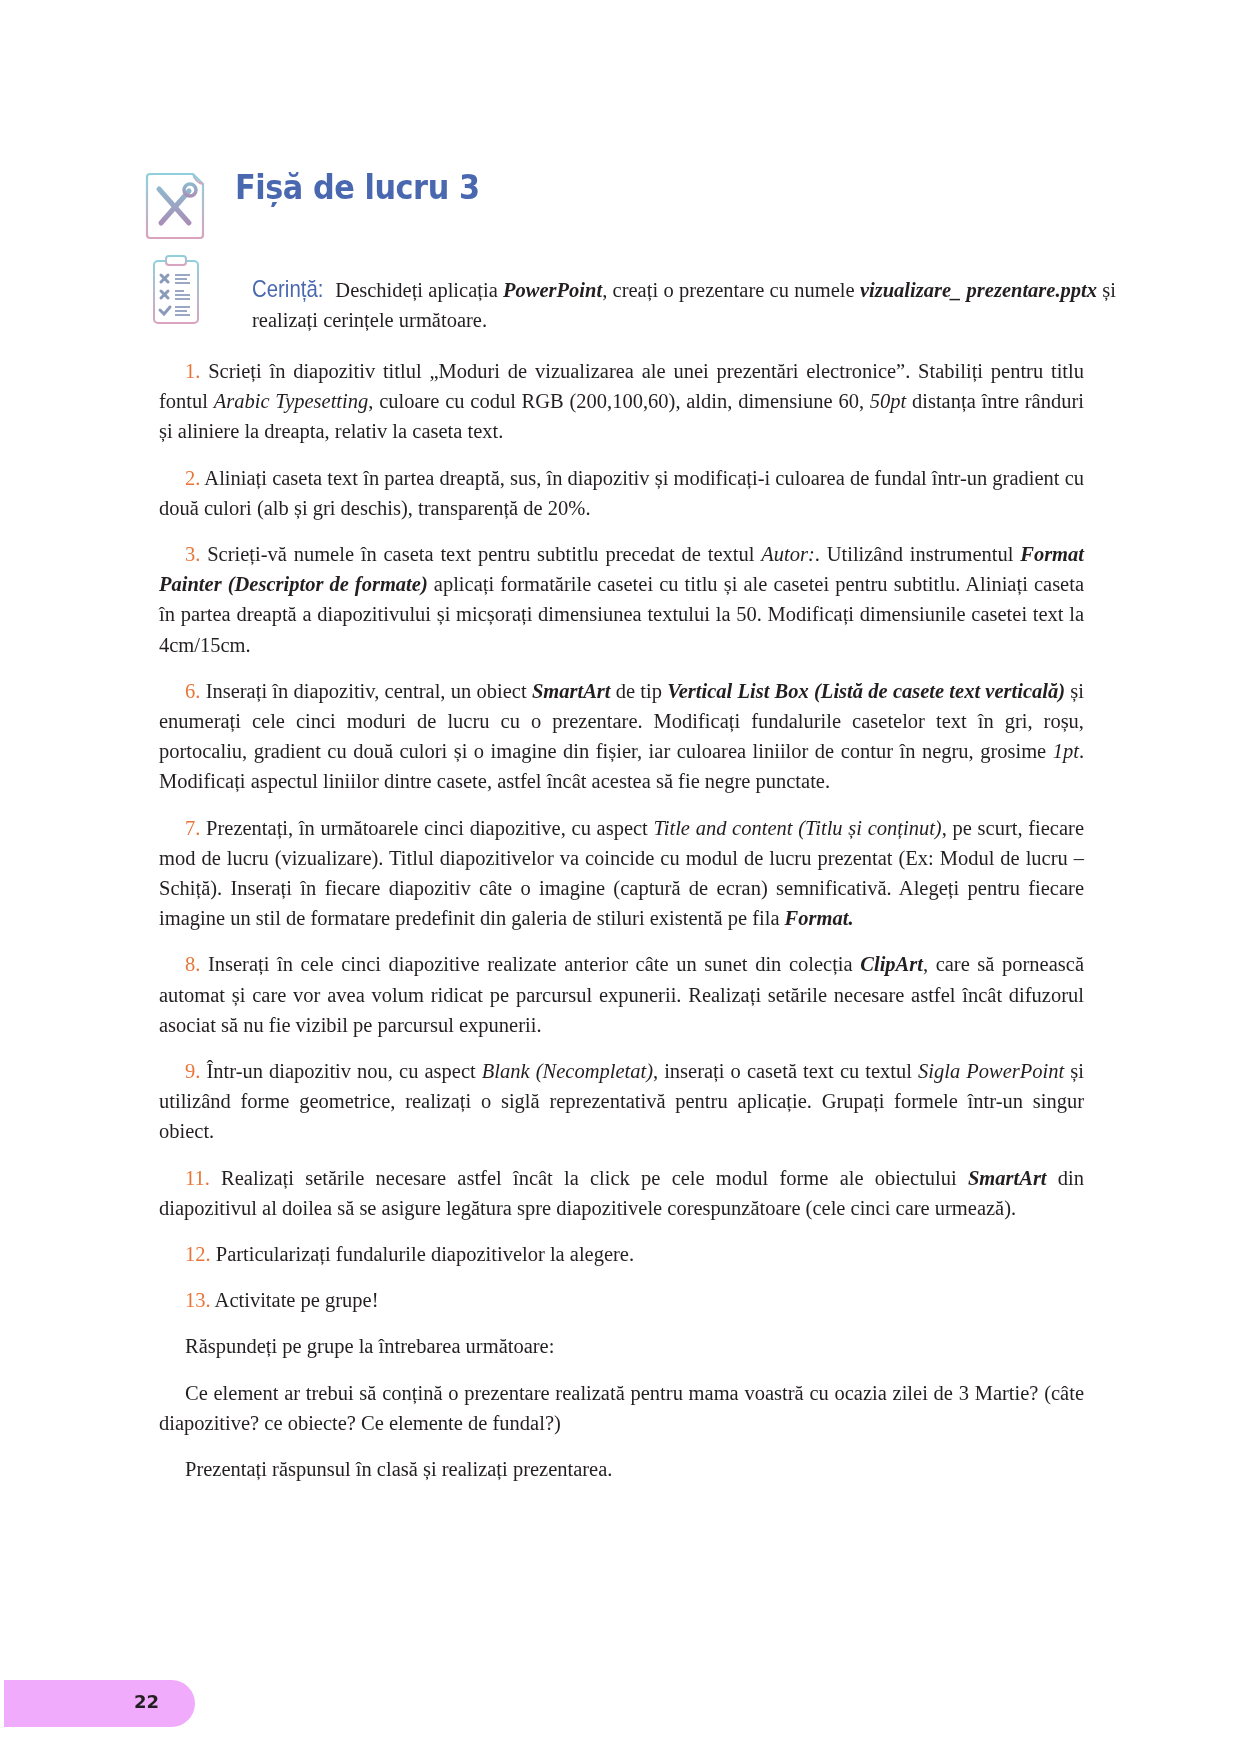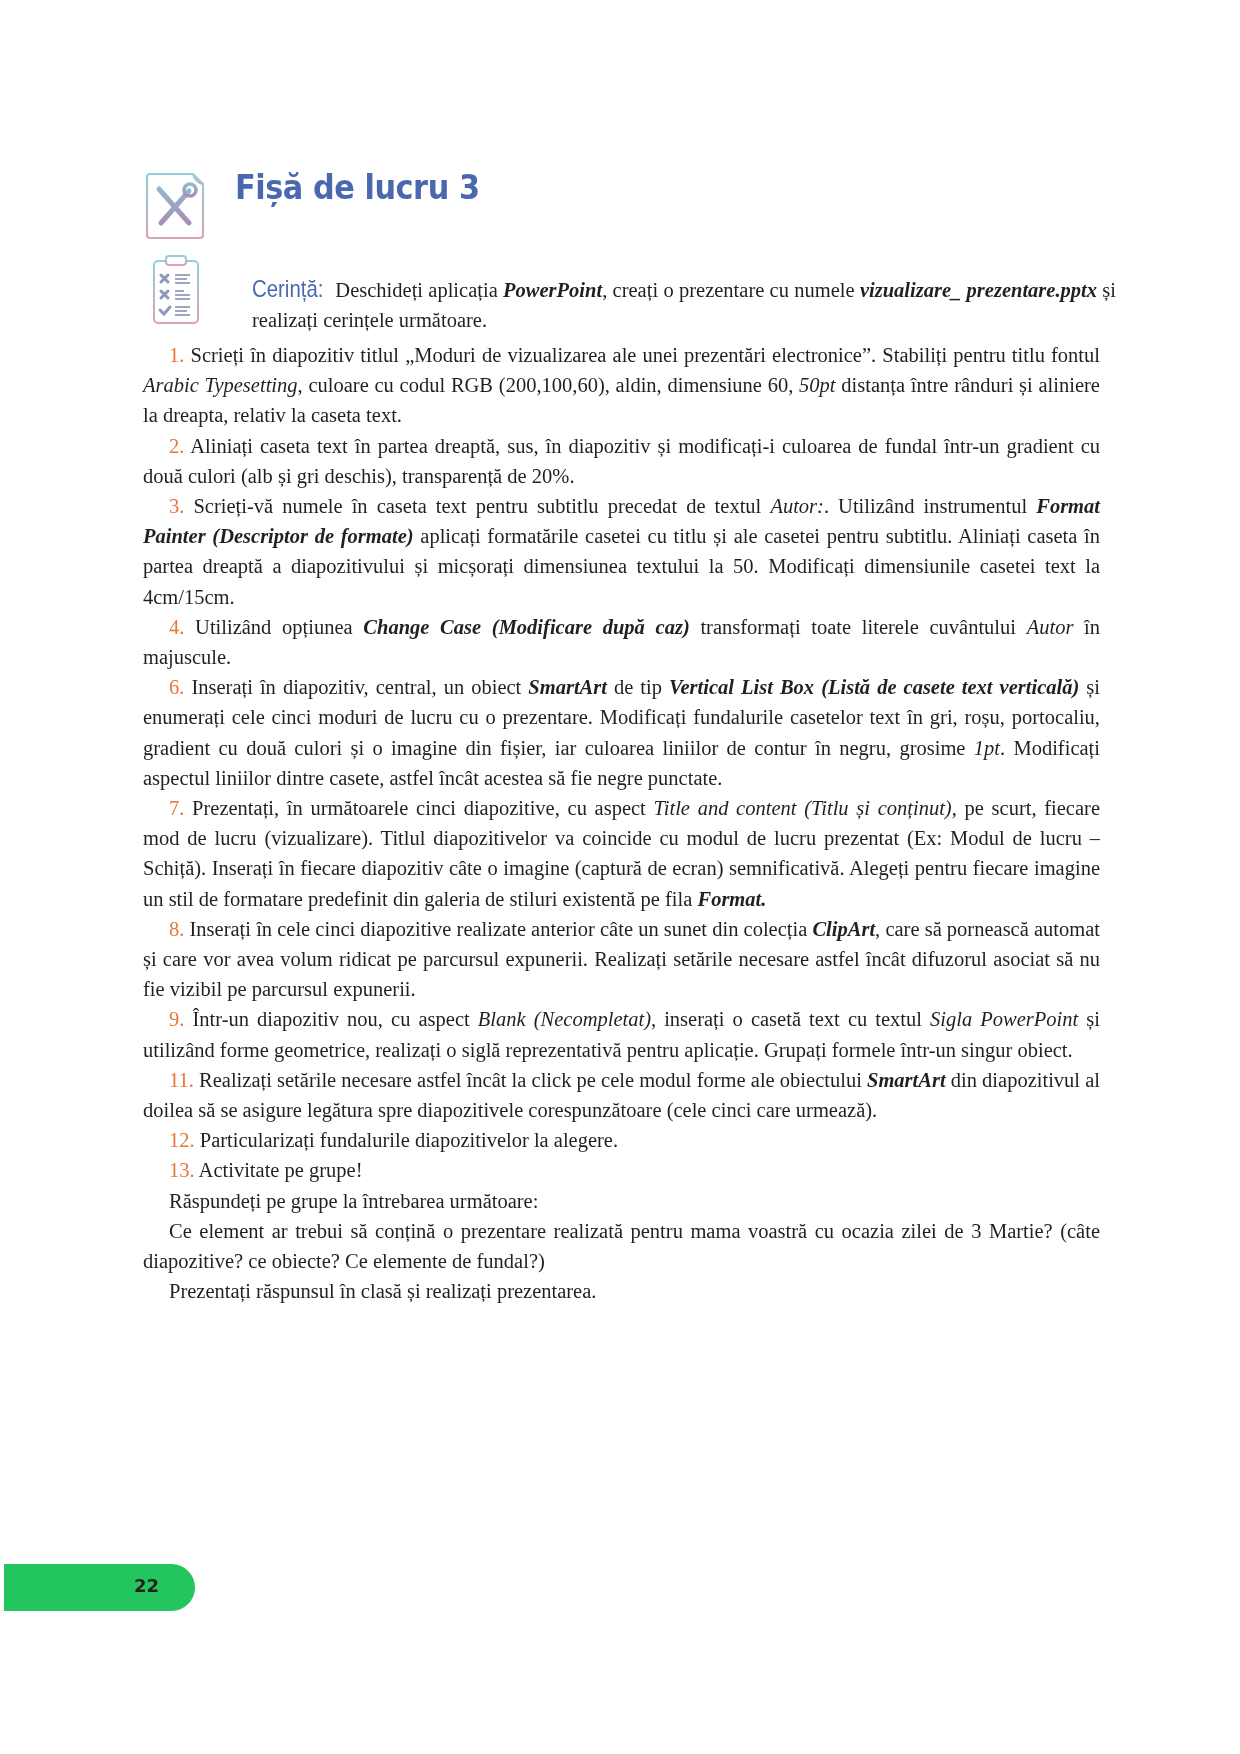--- a/index.html
+++ b/index.html
@@ -8,25 +8,25 @@
   .icon-tools { position:absolute; left:143px; top:171px; width:64px; height:70px; }
   .icon-clip  { position:absolute; left:151px; top:253px; width:50px; height:72px; }
   .title { position:absolute; left:235px; top:168px; font-family:"DejaVu Sans", sans-serif;
            font-weight:bold; font-size:33px; color:#4a68b0; letter-spacing:-0.5px;
            transform:scaleX(0.92); transform-origin:left top; }
   .intro { position:absolute; left:236px; top:258px; width:864px; font-size:20.5px; line-height:30px;
            text-align:justify; }
   .intro .lead { font-family:"Liberation Sans", sans-serif; color:#4a68b0; font-size:24px;
                  display:inline-block; transform:scaleX(0.85); transform-origin:left center; margin-right:-6px; }
   .content { position:absolute; left:143px; top:340px; width:957px; font-size:20.5px; line-height:30.2px; }
-  .item { text-indent:26px; text-align:justify; margin:0; }
+  .item { text-indent:26px; text-align:justify; margin:16px; }
   .num { color:#e8763a; font-weight:normal; }
   .bi { font-weight:bold; font-style:italic; }
   .it { font-style:italic; }
-  .pagetab { position:absolute; left:4px; top:1564px; width:191px; height:47px; background:#22c55e;
+  .pagetab { position:absolute; left:4px; top:1680px; width:191px; height:47px; background:#f0abfc;
              border-radius:0 24px 24px 0; }
   .pagenum { position:absolute; right:36px; top:11px; font-family:"DejaVu Sans", sans-serif;
              font-weight:bold; font-size:18px; color:#231f20; }
 </style>
 </head>
 <body>
 
 <svg class="icon-tools" viewBox="0 0 64 70">
   <defs>
     <linearGradient id="g1" x1="0" y1="0" x2="0" y2="1">
@@ -77,21 +77,20 @@
 <div class="title">Fișă de lucru 3</div>
 
 <p class="intro" style="margin:16px">
   <span class="lead">Cerință:</span><span> Deschideți aplicația </span><span class="bi">PowerPoint</span><span>, creați o prezentare cu numele </span><span class="bi">vizualizare_ prezentare.pptx</span><span> și realizați cerințele următoare.</span>
 </p>
 
 <div class="content" id="task-list">
     <p class="item"><span class="num">1.</span><span> Scrieți în diapozitiv titlul „Moduri de vizualizarea ale unei prezentări electronice”. Stabiliți pentru titlu fontul </span><span class="it">Arabic Typesetting</span><span>, culoare cu codul RGB (200,100,60), aldin, dimensiune 60, </span><span class="it">50pt</span><span> distanța între rânduri și aliniere la dreapta, relativ la caseta text.</span></p>
     <p class="item"><span class="num">2.</span><span> Aliniați caseta text în partea dreaptă, sus, în diapozitiv și modificați-i culoarea de fundal într-un gradient cu două culori (alb și gri deschis), transparență de 20%.</span></p>
     <p class="item"><span class="num">3.</span><span> Scrieți-vă numele în caseta text pentru subtitlu precedat de textul </span><span class="it">Autor:</span><span>. Utilizând instrumentul </span><span class="bi">Format Painter (Descriptor de formate)</span><span> aplicați formatările casetei cu titlu și ale casetei pentru subtitlu. Aliniați caseta în partea dreaptă a diapozitivului și micșorați dimensiunea textului la 50. Modificați dimensiunile casetei text la 4cm/15cm.</span></p>
-    <p class="item"><span class="num">4.</span><span> Utilizând opțiunea </span><span class="bi">Change Case (Modificare după caz)</span><span> transformați toate literele cuvântului </span><span class="it">Autor</span><span> în majuscule.</span></p>
     <p class="item"><span class="num">6.</span><span> Inserați în diapozitiv, central, un obiect </span><span class="bi">SmartArt</span><span> de tip </span><span class="bi">Vertical List Box (Listă de casete text verticală)</span><span> și enumerați cele cinci moduri de lucru cu o prezentare. Modificați fundalurile casetelor text în gri, roșu, portocaliu, gradient cu două culori și o imagine din fișier, iar culoarea liniilor de contur în negru, grosime </span><span class="it">1pt</span><span>. Modificați aspectul liniilor dintre casete, astfel încât acestea să fie negre punctate.</span></p>
     <p class="item"><span class="num">7.</span><span> Prezentați, în următoarele cinci diapozitive, cu aspect </span><span class="it">Title and content (Titlu și conținut)</span><span>, pe scurt, fiecare mod de lucru (vizualizare). Titlul diapozitivelor va coincide cu modul de lucru prezentat (Ex: Modul de lucru – Schiță). Inserați în fiecare diapozitiv câte o imagine (captură de ecran) semnificativă. Alegeți pentru fiecare imagine un stil de formatare predefinit din galeria de stiluri existentă pe fila </span><span class="bi">Format.</span></p>
     <p class="item"><span class="num">8.</span><span> Inserați în cele cinci diapozitive realizate anterior câte un sunet din colecția </span><span class="bi">ClipArt</span><span>, care să pornească automat și care vor avea volum ridicat pe parcursul expunerii. Realizați setările necesare astfel încât difuzorul asociat să nu fie vizibil pe parcursul expunerii.</span></p>
     <p class="item"><span class="num">9.</span><span> Într-un diapozitiv nou, cu aspect </span><span class="it">Blank (Necompletat)</span><span>, inserați o casetă text cu textul </span><span class="it">Sigla PowerPoint</span><span> și utilizând forme geometrice, realizați o siglă reprezentativă pentru aplicație. Grupați formele într-un singur obiect.</span></p>
     <p class="item"><span class="num">11.</span><span> Realizați setările necesare astfel încât la click pe cele modul forme ale obiectului </span><span class="bi">SmartArt</span><span> din diapozitivul al doilea să se asigure legătura spre diapozitivele corespunzătoare (cele cinci care urmează).</span></p>
     <p class="item"><span class="num">12.</span><span> Particularizați fundalurile diapozitivelor la alegere.</span></p>
     <p class="item"><span class="num">13.</span><span> Activitate pe grupe!</span></p>
     <p class="item"><span>Răspundeți pe grupe la întrebarea următoare:</span></p>
     <p class="item"><span>Ce element ar trebui să conțină o prezentare realizată pentru mama voastră cu ocazia zilei de 3 Martie? (câte diapozitive? ce obiecte? Ce elemente de fundal?)</span></p>
     <p class="item"><span>Prezentați răspunsul în clasă și realizați prezentarea.</span></p>

